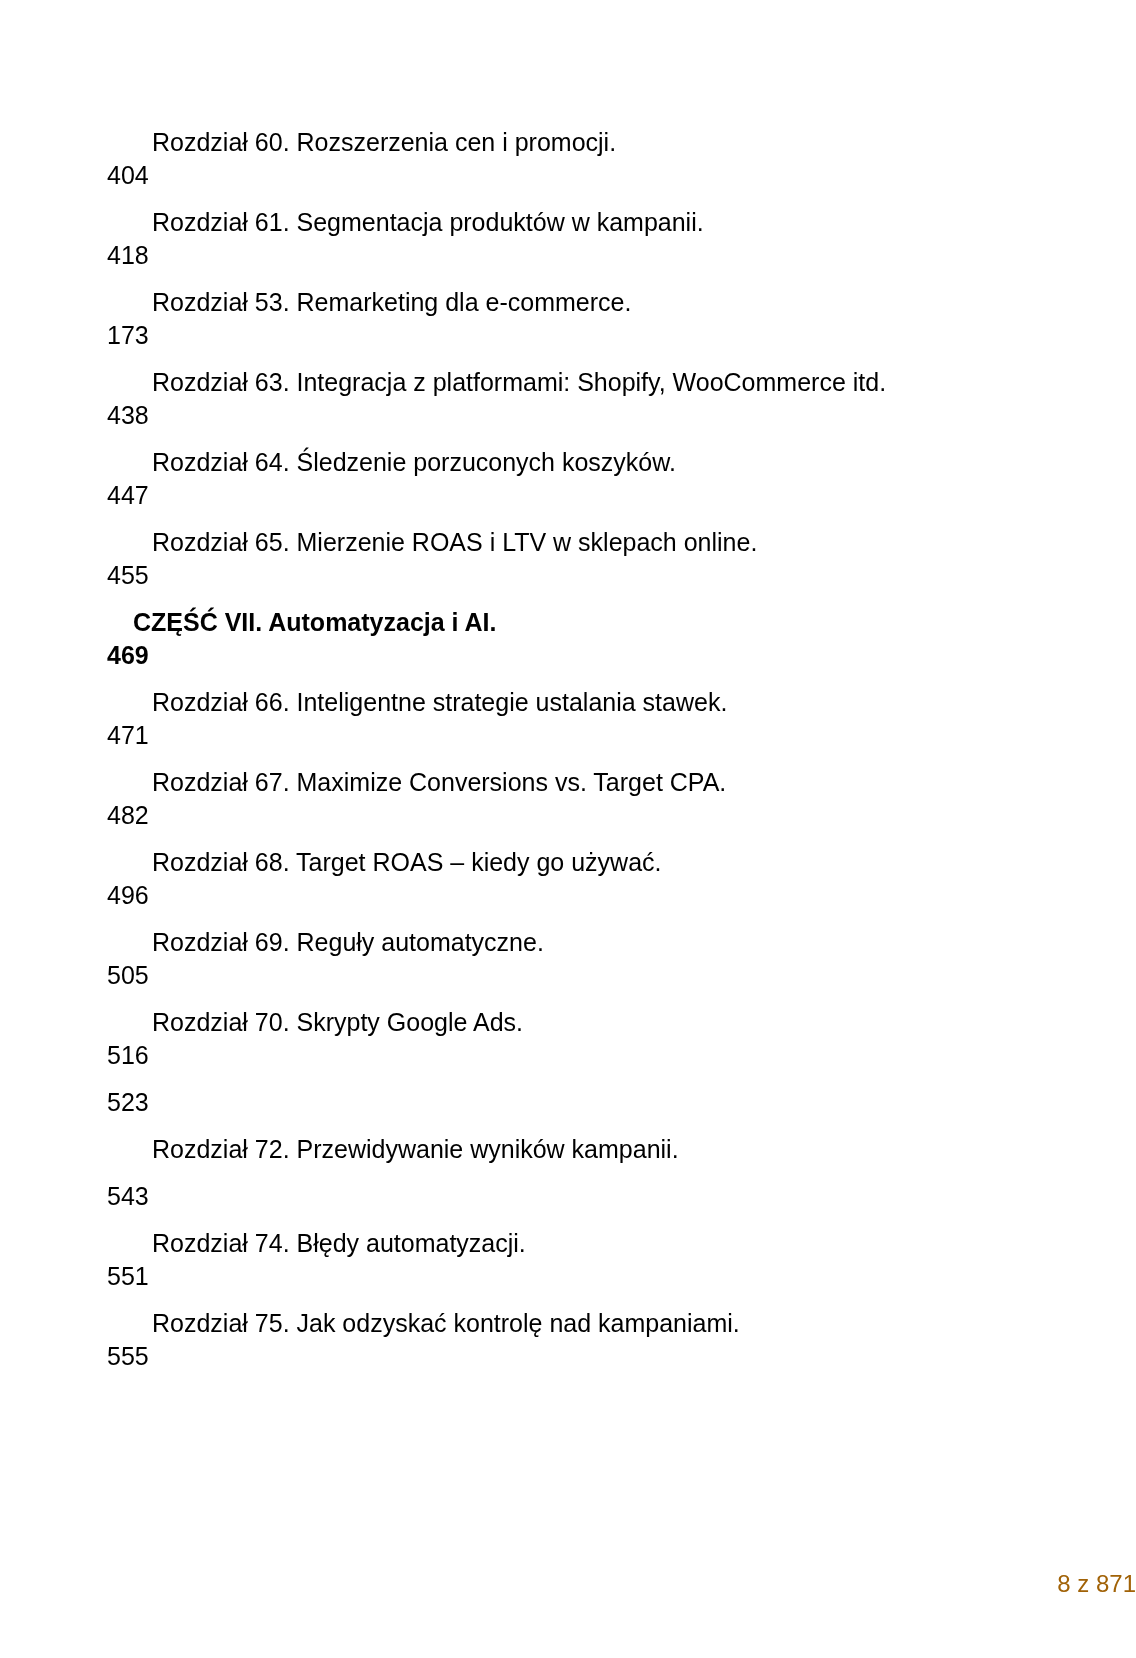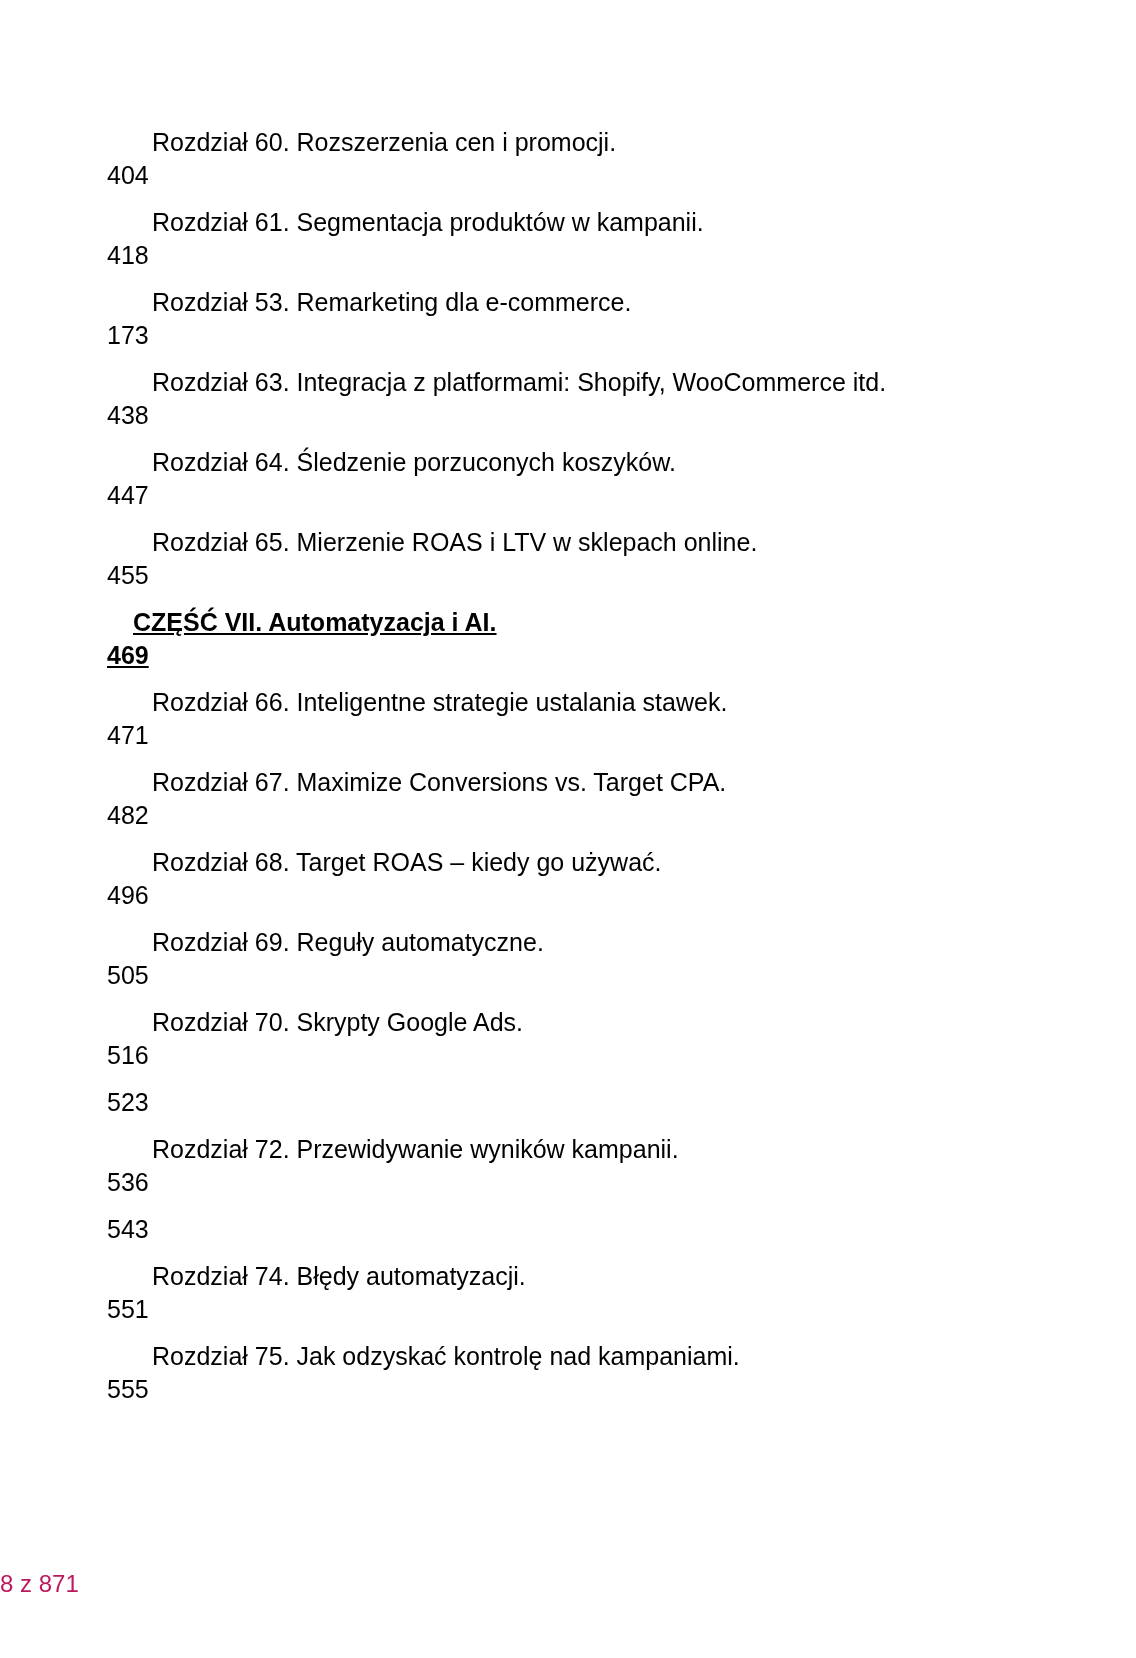--- a/index.html
+++ b/index.html
@@ -33,34 +33,33 @@
     display: block;
     padding-left: 45px;
     white-space: nowrap;
   }
   .entry .pagenum {
     display: block;
     padding-left: 0;
   }
   .entry.part {
     font-weight: 700;
-    text-decoration: underline;
   }
   .entry.part .title {
     padding-left: 26px;
   }
   .footer {
     position: absolute;
     top: 1570px;
     left: 0;
     width: 100%;
-    text-align: left;
+    text-align: right;
     font-size: 24px;
     line-height: 28px;
-    color: #be185d;
+    color: #a16207;
   }
 </style>
 </head>
 <body>
 
 <main class="page">
   <section class="toc" id="toc-list">
       <div class="entry">
         <span class="title">Rozdział 60. Rozszerzenia cen i promocji.</span>
         <span class="pagenum">404</span>
@@ -107,21 +106,20 @@
       </div>
       <div class="entry">
         <span class="title">Rozdział 70. Skrypty Google Ads.</span>
         <span class="pagenum">516</span>
       </div>
       <div class="entry">
         <span class="pagenum">523</span>
       </div>
       <div class="entry">
         <span class="title">Rozdział 72. Przewidywanie wyników kampanii.</span>
-        <span class="pagenum">536</span>
       </div>
       <div class="entry">
         <span class="pagenum">543</span>
       </div>
       <div class="entry">
         <span class="title">Rozdział 74. Błędy automatyzacji.</span>
         <span class="pagenum">551</span>
       </div>
       <div class="entry">
         <span class="title">Rozdział 75. Jak odzyskać kontrolę nad kampaniami.</span>

